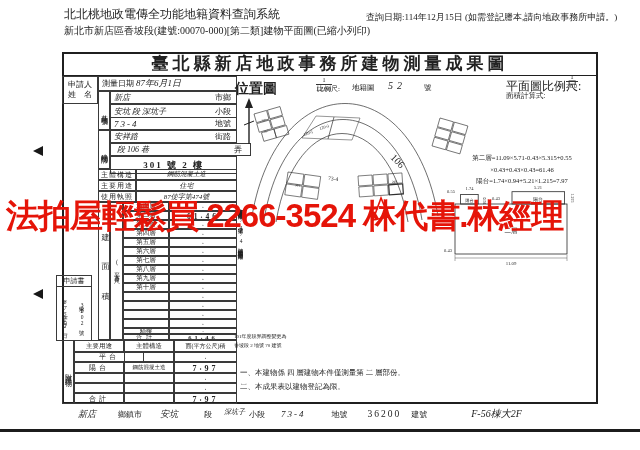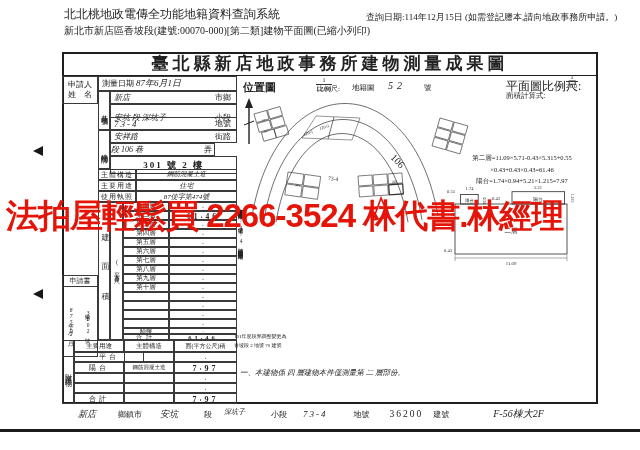--- a/index.html
+++ b/index.html
@@ -41,35 +41,35 @@
 <div class="cell" style="left:98px;top:76px;width:139px;height:15px;font-size:8px;padding-left:3px;">
   <span>測量日期</span>&nbsp;
   <span class="hand" style="font-size:9px;text-align:right;">87年6月1日</span>
 </div>
 
 <div class="cell vlabel" style="left:98px;top:91px;width:12px;height:39px;font-size:7px;letter-spacing:1px;">基地地號</div>
 <div class="cell" style="left:110px;top:91px;width:127px;height:13px;font-size:8px;padding:0 3px;justify-content:center;">
   <span class="hand">新店</span>
   <span class="suffix">市鄉</span>
 </div>
-<div class="cell" style="left:110px;top:104px;width:127px;height:26px;font-size:8px;padding:0 3px;justify-content:center;">
+<div class="cell" style="left:110px;top:104px;width:127px;height:14px;font-size:8px;padding:0 3px;justify-content:center;">
   <span class="hand">安坑 段 深坑子</span>
   <span class="suffix">小段</span>
 </div>
 <div class="cell" style="left:110px;top:117px;width:127px;height:13px;font-size:9px;padding:0 3px;justify-content:center;">
   <span class="hand" style="letter-spacing:2px;">73-4</span>
   <span class="suffix" style="font-size:8px;">地號</span>
 </div>
 
 <div class="cell vlabel" style="left:98px;top:130px;width:12px;height:39px;font-size:7px;letter-spacing:1px;">建物門牌</div>
 <div class="cell" style="left:110px;top:130px;width:127px;height:13px;font-size:8px;padding:0 3px;justify-content:center;">
   <span class="hand">安祥路</span>
   <span class="suffix">街路</span>
 </div>
-<div class="cell" style="left:110px;top:143px;width:105px;height:13px;font-size:8px;padding:0 0;justify-content:flex-end;">
+<div class="cell" style="left:110px;top:143px;width:141px;height:13px;font-size:8px;padding:0 6px;justify-content:flex-end;">
   <span class="hand">段 106 巷</span>
   <span class="suffix">弄</span>
 </div>
 <div class="cell" style="left:110px;top:156px;width:127px;height:13px;font-size:9px;font-weight:bold;letter-spacing:2px;padding:8px 3px;justify-content:center;">
   <span>301 號 2 樓</span>
 </div>
 
 <div class="cell" style="left:98px;top:169px;width:38px;height:11px;font-size:7px;justify-content:center;letter-spacing:1px;">主體構造</div>
 <div class="cell" style="left:136px;top:169px;width:101px;height:11px;font-size:6.5px;justify-content:center;">
     <span class="hand">鋼筋混凝土造</span>
@@ -112,21 +112,21 @@
 <div class="cell" style="left:169px;top:301px;width:68px;height:9px;font-size:7px;justify-content:center;">‧</div>
 <div class="cell" style="left:123px;top:310px;width:46px;height:9px;"></div>
 <div class="cell" style="left:169px;top:310px;width:68px;height:9px;font-size:7px;justify-content:center;">‧</div>
 <div class="cell" style="left:123px;top:319px;width:46px;height:9px;"></div>
 <div class="cell" style="left:169px;top:319px;width:68px;height:9px;font-size:7px;justify-content:center;">‧</div>
 <div class="cell" style="left:123px;top:328px;width:46px;height:6px;font-size:6px;justify-content:center;">騎樓</div>
 <div class="cell" style="left:169px;top:328px;width:68px;height:6px;font-size:6px;justify-content:center;">‧</div>
 <div class="cell" style="left:123px;top:334px;width:46px;height:6px;font-size:6px;justify-content:center;letter-spacing:4px;">合計</div>
 <div class="cell dotval" style="left:169px;top:334px;width:68px;height:6px;font-size:6.5px;font-weight:bold;justify-content:center;">61‧46</div>
 
-<div class="cell" style="left:62px;top:275px;width:36px;height:82px;flex-direction:column;justify-content:flex-end;">
+<div class="cell" style="left:56px;top:275px;width:36px;height:66px;flex-direction:column;justify-content:flex-end;">
   <span style="font-size:7px;border-bottom:1px solid #3a3a3a;width:100%;text-align:center;">申請書</span>
   <span style="display:flex;flex:1;width:100%;justify-content:space-around;">
     <span class="vlabel hand" style="font-size:5.5px;">87年5月22日</span>
     <span class="vlabel" style="font-size:5.5px;">字第3202號</span>
   </span>
 </div>
 
 <div class="cell vlabel" style="left:62px;top:340px;width:12px;height:64px;font-size:7px;letter-spacing:2px;">附屬建物</div>
 <div class="cell" style="left:74px;top:340px;width:50px;height:12px;font-size:6.5px;justify-content:center;">主要用途</div>
 <div class="cell" style="left:124px;top:340px;width:50px;height:12px;font-size:6.5px;justify-content:center;">主體構造</div>
@@ -141,21 +141,21 @@
 <div class="cell" style="left:74px;top:373px;width:50px;height:10px;"></div>
 <div class="cell" style="left:124px;top:373px;width:50px;height:10px;"></div>
 <div class="cell" style="left:174px;top:373px;width:63px;height:10px;font-size:7px;justify-content:center;">‧</div>
 <div class="cell" style="left:74px;top:383px;width:50px;height:10px;"></div>
 <div class="cell" style="left:124px;top:383px;width:50px;height:10px;"></div>
 <div class="cell" style="left:174px;top:383px;width:63px;height:10px;font-size:7px;justify-content:center;">‧</div>
 <div class="cell" style="left:74px;top:393px;width:50px;height:11px;font-size:7px;justify-content:center;letter-spacing:3px;">合計</div>
 <div class="cell" style="left:124px;top:393px;width:50px;height:11px;"></div>
 <div class="cell dotval" style="left:174px;top:393px;width:63px;height:11px;font-size:8px;font-weight:bold;justify-content:center;">7‧97</div>
 
-<div class="abs" style="left:243px;top:80px;font-size:11px;font-weight:bold;">位置圖</div>
+<div class="abs" style="left:235px;top:80px;font-size:14px;font-weight:bold;">位置圖</div>
 <div class="abs" style="left:281px;top:84px;font-size:7px;margin-left:36px;">比例尺:</div>
 <div class="abs frac" style="left:316px;top:77px;font-size:6px;">
   <span class="top">1</span>
   <span class="bot">1200</span>
 </div>
 <div class="abs" style="left:352px;top:83px;font-size:7.5px;">地籍圖</div>
 <div class="abs hand" style="left:388px;top:80px;font-size:10px;letter-spacing:4px;">52</div>
 <div class="abs" style="left:424px;top:83px;font-size:7.5px;">號</div>
 
 <div class="abs" style="left:506px;top:78px;font-size:12px;">平面圖比例尺:</div>
@@ -256,30 +256,31 @@
   <text x="11" y="13" font-size="4.5" text-anchor="middle">0.55</text>
   <text x="29.5" y="9.5" font-size="4.5" text-anchor="middle">1.74</text>
   <text x="43" y="21" font-size="4" transform="rotate(90 43 21)" text-anchor="middle">0.94</text>
   <text x="56" y="20" font-size="4.5" text-anchor="middle">0.43</text>
   <text x="98" y="8.5" font-size="4.5" text-anchor="middle">5.21</text>
   <text x="131" y="18" font-size="4" transform="rotate(90 131 18)" text-anchor="middle">1.215</text>
   <text x="71" y="85" font-size="4.8" text-anchor="middle">11.09</text>
   <text x="8" y="72" font-size="4.5" text-anchor="middle">0.43</text>
 </svg>
 
-<div class="abs" style="left:240px;top:366px;width:330px;font-size:7.5px;line-height:1.8;font-style:italic;">
+<div class="abs" style="left:240px;top:366px;width:330px;font-size:7.5px;line-height:1.8;">
   <div>一、本建物係 四 層建物本件僅測量第 二 層部份。</div>
+  <div>二、本成果表以建物登記為限。</div>
 </div>
 
 <div class="abs footer-strip" style="left:78px;top:407px;width:540px;">
   <span class="hand" style="font-size:9px;margin-right:22px;">新店</span>
   <span style="font-size:8px;margin-right:18px;">鄉鎮市</span>
   <span class="hand" style="font-size:9px;margin-right:26px;">安坑</span>
   <span style="font-size:8px;margin-right:12px;">段</span>
-  <span class="hand" style="font-size:7px;margin-right:26px;position:relative;top:-3px;">深坑子</span>
+  <span class="hand" style="font-size:7px;margin-right:4px;position:relative;top:-3px;">深坑子</span>
   <span style="font-size:8px;margin-right:16px;">小段</span>
   <span class="hand" style="font-size:9px;letter-spacing:2px;margin-right:26px;">73-4</span>
   <span style="font-size:8px;margin-right:20px;">地號</span>
   <span style="font-size:9.5px;letter-spacing:2px;margin-right:10px;">36200</span>
   <span style="font-size:8px;margin-right:44px;">建號</span>
   <span class="hand" style="font-size:10px;">F-56棟大2F</span>
 </div>
 
 <div class="abs" style="left:0;top:429px;width:640px;height:3px;background:#1c1c1c;"></div>
 

